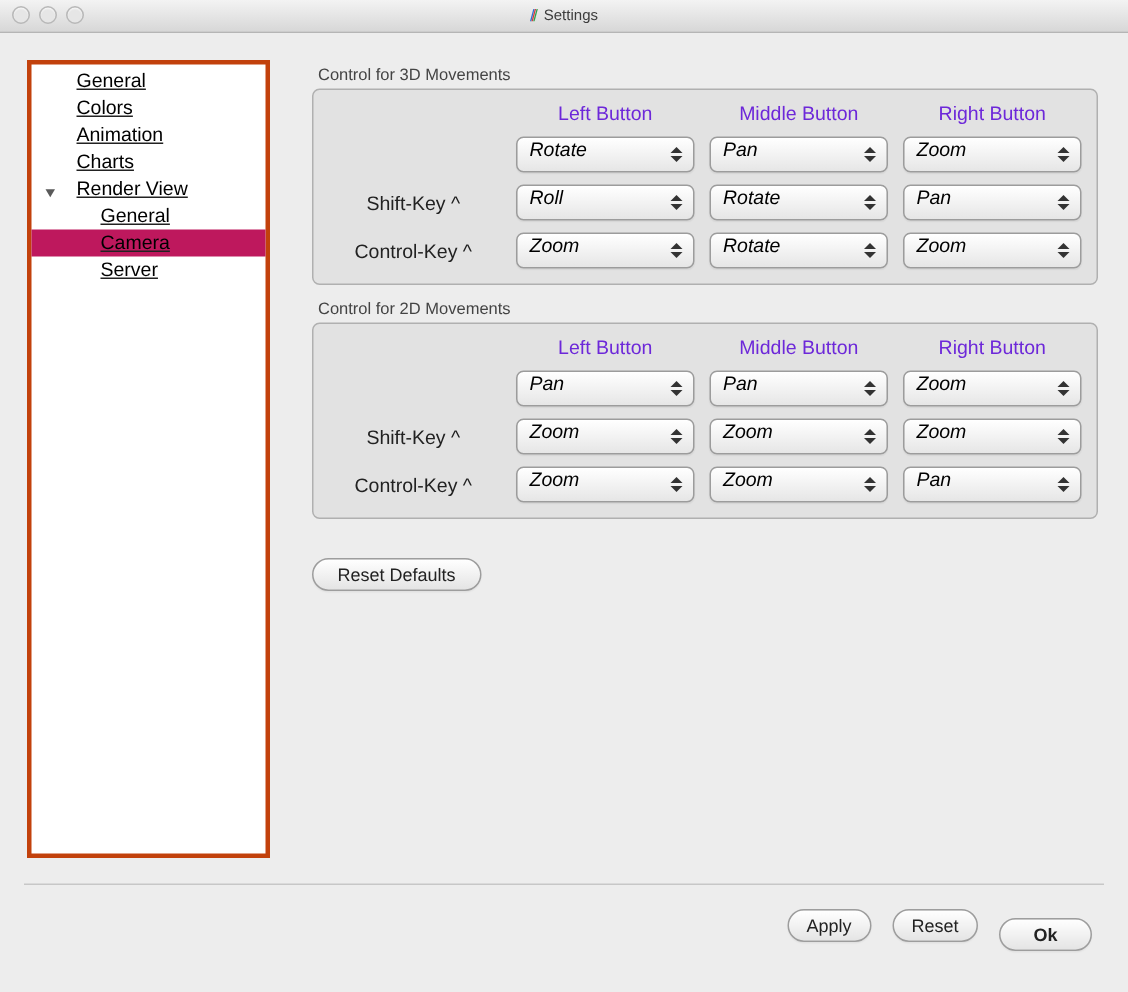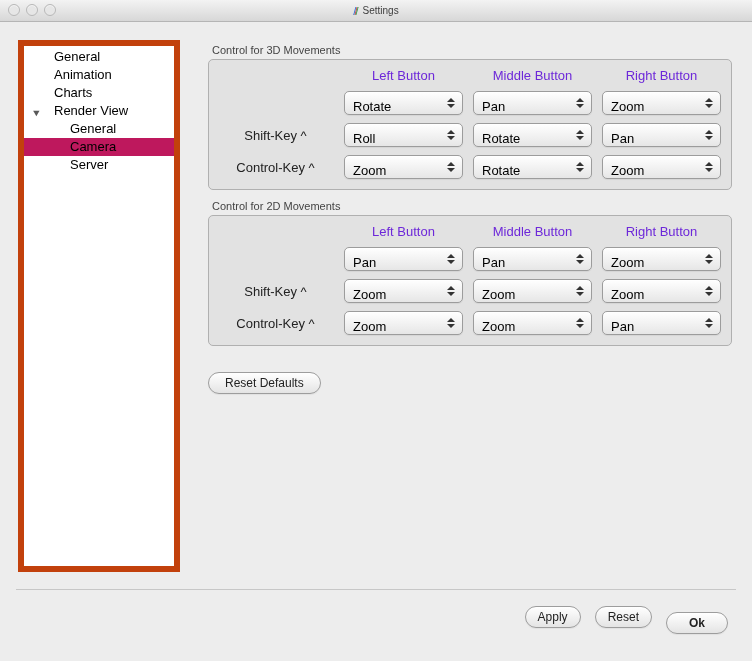--- a/index.html
+++ b/index.html
@@ -28,21 +28,21 @@
   .title-wrap .l1 { color: #2c6fd6; }
   .title-wrap .l2 { color: #d23a3a; }
   .title-wrap .l3 { color: #2fa04a; }
   .title-text { color: #3d3d3d; font-size: 10px; }
 
   .content { display: flex; padding: 18px 0 0 18px; height: 567px; }
 
   
   .sidebar {
     width: 162px; height: 532px;
-    background: #fff; border: 6px solid #c2410c;
+    background: #fff; border: 3px solid #c2410c; text-decoration: underline;
   }
   .tree { padding: 2px 0; }
   .tree-item {
     padding: 1px 6px 1px 30px;
     line-height: 16px;
     position: relative;
     white-space: nowrap;
     color: #000;
   }
   .tree-item.parent { padding-left: 30px; }
@@ -73,26 +73,27 @@
   .col-head { text-align: center; font-size: 13px; color: #6d28d9; }
   .row-label { text-align: center; font-size: 13px; color: #222; padding-right: 2px; }
 
   
   .popup {
     position: relative;
     height: 24px;
     border: 1px solid #9c9c9c;
     border-radius: 5px;
     background: linear-gradient(#ffffff, #e6e6e6);
-    display: flex; align-items: flex-end;
+    display: flex; align-items: flex-start;
     padding: 0 22px 0 8px;
     font-size: 13px;
     color: #000;
     box-shadow: 0 1px 0 rgba(255,255,255,.6) inset, 0 1px 1px rgba(0,0,0,.06);
     cursor: default;
+    font-style: italic;
   }
   .popup .stepper {
     position: absolute; right: 3px; top: 2px; bottom: 2px;
     width: 16px;
     display: flex; flex-direction: column; justify-content: center; align-items: center;
     gap: 0;
     pointer-events: none;
   }
   .popup .stepper::before,
   .popup .stepper::after {
@@ -141,20 +142,21 @@
       <span class="l1">/</span><span class="l2">/</span><span class="l3">/</span>
     </span>
     <span class="title-text">Settings</span>
   </div>
 </div>
 
 <div class="content">
   <div class="sidebar">
     <div class="tree">
       <div class="tree-item parent"><span>General</span></div>
+      <div class="tree-item parent"><span>Colors</span></div>
       <div class="tree-item parent"><span>Animation</span></div>
       <div class="tree-item parent"><span>Charts</span></div>
       <div class="tree-item parent">
         <span class="disclosure">▼</span>
         <span>Render View</span>
       </div>
       <div class="tree-item child"><span>General</span></div>
       <div class="tree-item child selected"><span>Camera</span></div>
       <div class="tree-item child"><span>Server</span></div>
     </div>

